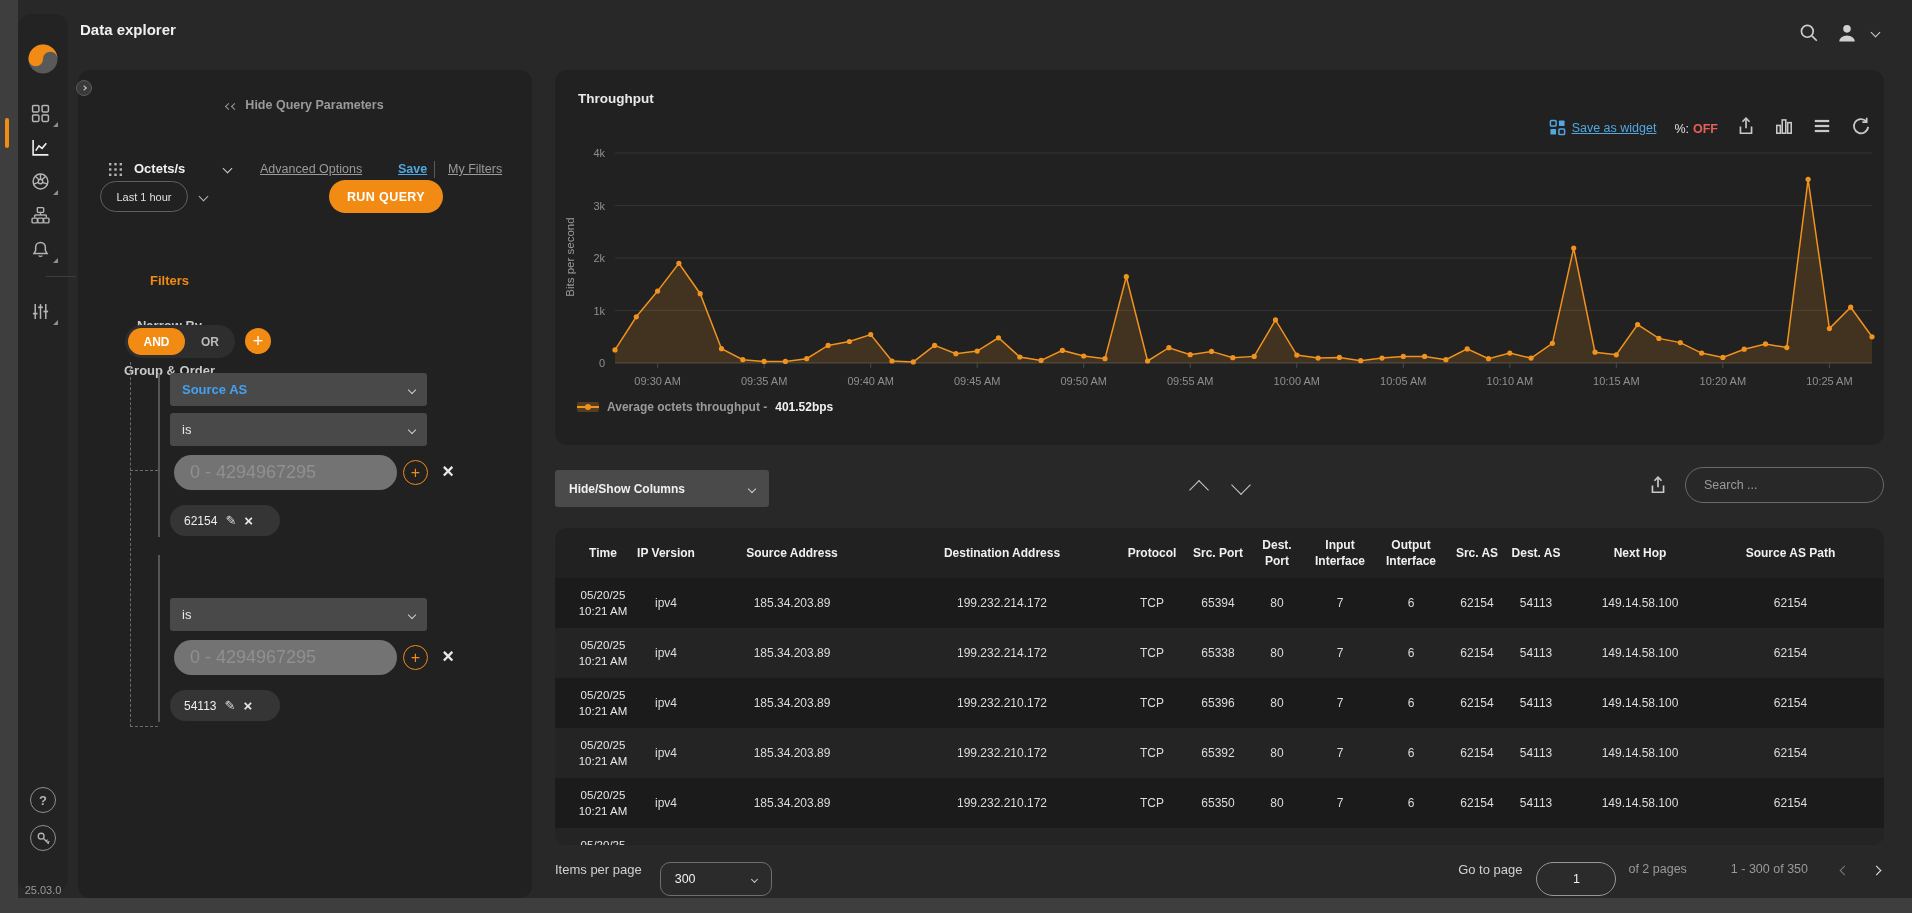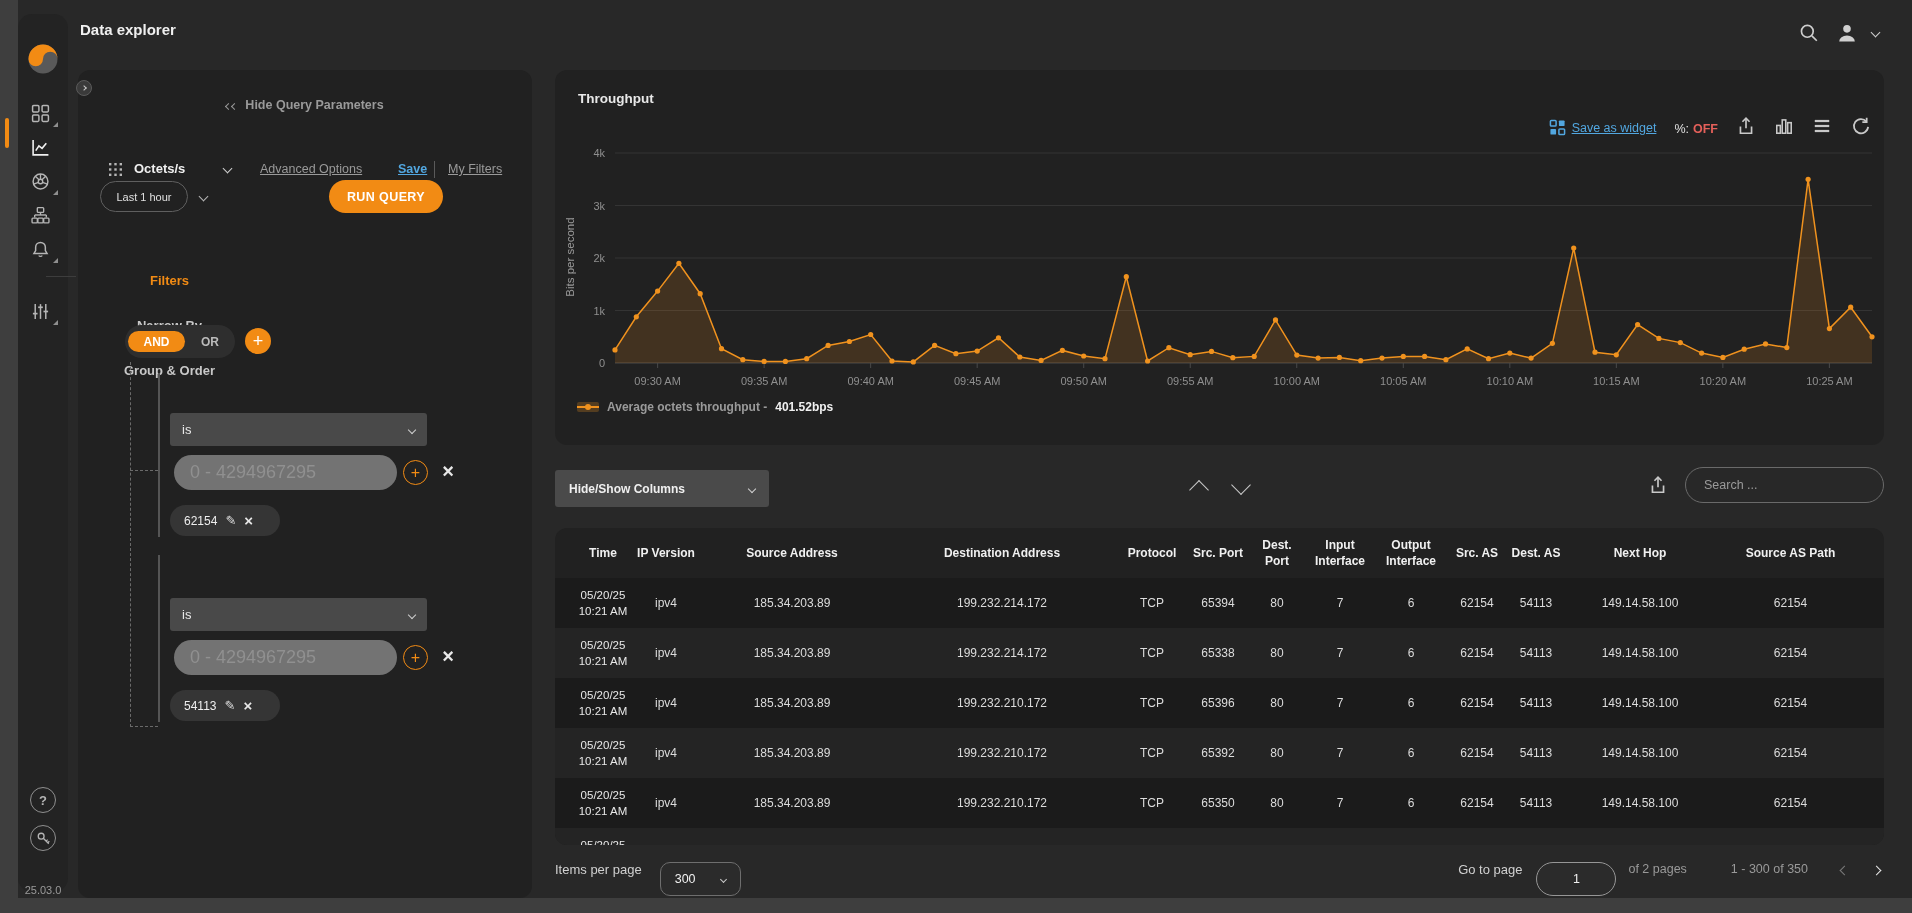--- a/index.html
+++ b/index.html
@@ -52,21 +52,21 @@
                    background:#f28b14; border-radius:17px; color:#fff; font-size:12.5px;
                    font-weight:bold; letter-spacing:.4px; display:flex; align-items:center;
                    justify-content:center; cursor:pointer; }
   #tabs-row { position:absolute; left:46px; top:193px; height:26px; display:flex;
               align-items:center; gap:10px;flex-direction:column; }
   .tab-label { font-size:13px; font-weight:bold; color:#c8c8c8; cursor:pointer; }
   .tab-label.active { color:#f28b14; }
   .tab-div { width:1px; height:20px; background:#4a4a4a; }
   #logic-toggle { position:absolute; left:47px; top:255px; width:110px; height:33px;
                   background:#2e2e2e; border-radius:17px; display:flex; align-items:center; }
-  #and-btn { width:57px; height:21px; margin-left:3px; background:#f28b14; border-radius:14px;
+  #and-btn { width:57px; height:27px; margin-left:3px; background:#f28b14; border-radius:14px;
              color:#fff; font-size:12px; font-weight:bold; display:flex; align-items:center;
              justify-content:center; cursor:pointer; }
   #or-btn { flex:1; text-align:center; color:#bbb; font-size:12px; font-weight:bold; cursor:pointer; }
   #add-filter-btn { position:absolute; left:167px; top:258px; width:26px; height:26px;
                     border-radius:50%; background:#f28b14; color:#fff; font-size:18px;
                     display:flex; align-items:center; justify-content:center; cursor:pointer; }
   .dash-v { position:absolute; width:0; border-left:1.5px dashed #6a6a6a; }
   .dash-h { position:absolute; height:0; border-top:1.5px dashed #6a6a6a; }
   .bracket { position:absolute; width:2px; background:#555; }
   .sel-field { position:absolute; left:92px; width:257px; height:33px; background:#494949;
@@ -124,21 +124,21 @@
   #thead { color:#f0f0f0; font-size:12px; font-weight:bold; }
   .th, .tcell { text-align:center; white-space:pre-line; line-height:1.35; }
   .th.c12, .tcell.c12 { text-align:center; padding-right:2px; }
   .tcell { color:#dcdcdc; font-size:12px; }
   .tcell.c0 { font-size:11.5px; color:#e8e8e8; line-height:1.4; }
   .trow.odd { background:#1b1b1b; }
   .trow.even { background:#242424; }
   
   #pagination { position:absolute; left:555px; top:862px; width:1329px; height:36px;
                 display:flex; align-items:flex-start; font-size:13px; color:#d0d0d0; }
-  #items-select { width:81px; height:34px; margin-left:18px; background:#2b2b2b;
+  #items-select { width:112px; height:34px; margin-left:18px; background:#2b2b2b;
                   border:1px solid #6e6e6e; border-radius:10px; color:#f0f0f0; font-size:12.5px;
                   display:flex; align-items:center; padding:0 14px; cursor:pointer; }
   #items-select .chev { margin-left:auto; width:5px; height:5px; color:#c8c8c8; }
   #page-input { width:80px; height:34px; margin-left:14px; background:#2b2b2b;
                 border:1px solid #969696; border-radius:17px; color:#f0f0f0; font-size:12.5px;
                 text-align:center; outline:none; font-family:"Liberation Sans", sans-serif; }
   .pg-gray { color:#999; font-size:12.5px; }
   .pg-chev { width:16px; height:16px; display:flex; align-items:center; justify-content:center; cursor:pointer; }
 </style>
 </head>
@@ -297,20 +297,24 @@
     <div id="or-btn">OR</div>
   </div>
   <div id="add-filter-btn">+</div>
 
   <div class="dash-v" style="left:52px;top:292px;height:365px"></div>
   <div class="dash-h" style="left:52px;top:400px;width:28px"></div>
   <div class="dash-h" style="left:52px;top:656px;width:28px"></div>
   <div class="bracket" style="left:80px;top:303px;height:164px"></div>
   <div class="bracket" style="left:80px;top:485px;height:167px"></div>
 
+  <div class="sel-field f-blue" style="top:303px">
+    <span>Source AS</span>
+      <span class="chev"></span>
+  </div>
   <div class="sel-field f-plain" style="top:343px">
     <span>is</span>
       <span class="chev"></span>
   </div>
   <input class="pill-input" style="top: 385px;" placeholder="0 - 4294967295">
   <div class="plus-outline" style="top:390px">+</div>
   <div class="x-btn" style="top:392px">×</div>
   <div class="chip" style="top:435px">
     <span class="chip-text">62154</span>
     <span class="pencil">✎</span>

